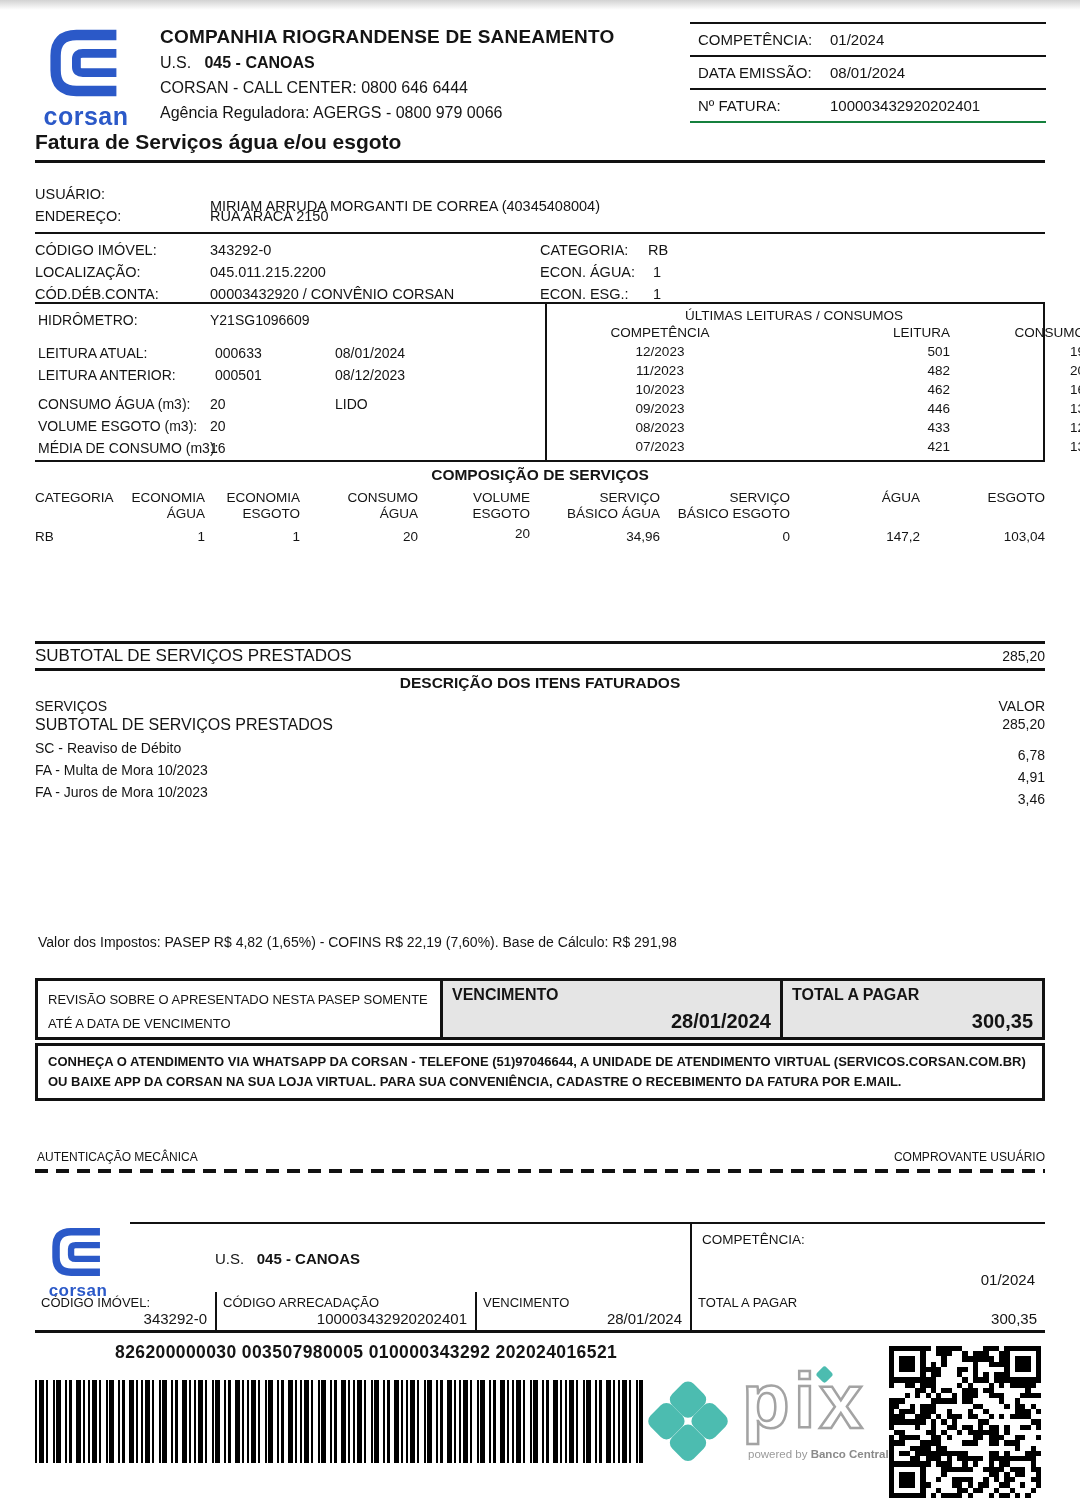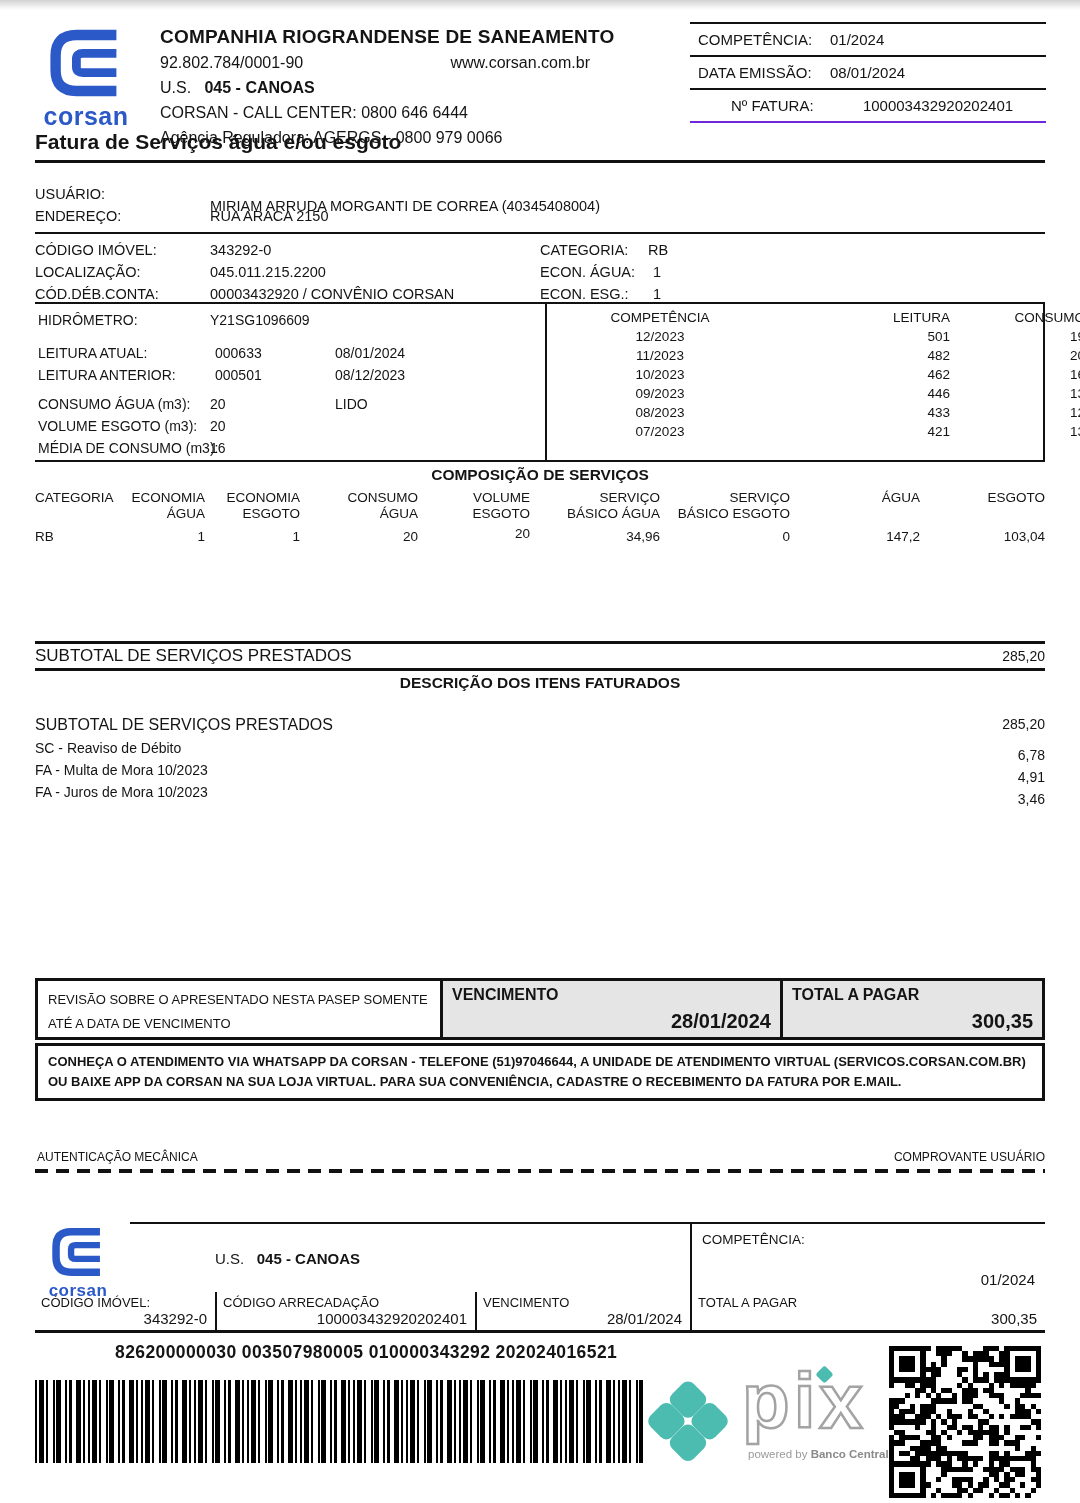--- a/index.html
+++ b/index.html
@@ -12,21 +12,21 @@
   .c{text-align:center;}
 
   
   .logo-box{position:absolute;left:37px;top:26px;width:98px;text-align:center;}
   .logo-word{color:#2b59c8;font-weight:bold;font-size:25px;letter-spacing:.5px;line-height:1;}
   .company{position:absolute;left:160px;top:22px;width:530px;font-size:16px;line-height:1.55;}
   .company-name{font-size:19px;font-weight:bold;letter-spacing:.2px;}
   .company-row{display:flex;width:430px;justify-content:space-between;}
   .meta-box{position:absolute;left:690px;top:22px;width:356px;font-size:15px;}
   .meta-row{display:flex;border-top:2px solid #111;padding:7px 0 7px 8px;align-items:center;}
-  .meta-row:last-child{border-bottom:2px solid #6d28d9;justify-content:center;}
+  .meta-row:last-child{border-bottom:2px solid #15803d;}
   .meta-label{width:132px;}
   .doc-title{position:absolute;left:35px;top:130px;font-size:21px;font-weight:bold;}
   .rule{position:absolute;left:35px;right:35px;border-top:2.5px solid #111;}
   .rule-thick{border-top-width:3px;}
 
   .lab{font-size:14.5px;}
   
   .med-box{position:absolute;left:35px;right:35px;top:302px;height:156px;
            border-top:2.5px solid #111;border-bottom:2.5px solid #111;border-right:2px solid #111;}
   .med-div{position:absolute;left:510px;top:0;bottom:0;border-left:2px solid #111;}
@@ -111,24 +111,20 @@
       <svg width="80" height="74" viewBox="0 0 100 90">
         <path d="M88 10 H38 Q12 10 12 36 V54 Q12 80 38 80 H88" fill="none" stroke="#2b59c8" stroke-width="13"></path>
         <path d="M88 33 H46 Q38 33 38 40 V50 Q38 57 46 57 H88" fill="none" stroke="#2b59c8" stroke-width="11"></path>
       </svg>
     </span>
     <div class="logo-word">corsan</div>
   </div>
 
   <div class="company">
     <div class="company-name">COMPANHIA RIOGRANDENSE DE SANEAMENTO</div>
-    <div class="company-row">
-      <span>92.802.784/0001-90</span>
-      <span>www.corsan.com.br</span>
-    </div>
     <div>
       <span>U.S.</span>&nbsp;&nbsp;
       <span class="b">045 - CANOAS</span>
     </div>
     <div>CORSAN - CALL CENTER: 0800 646 6444</div>
     <div>Agência Reguladora: AGERGS - 0800 979 0066</div>
   </div>
 
   <div class="meta-box">
     <div class="meta-row">
@@ -186,20 +182,21 @@
     <span class="row-lab" style="left:175px;top:92px;">20</span>
     <span class="row-lab" style="left:300px;top:92px;">LIDO</span>
 
     <span class="row-lab" style="left:3px;top:114px;">VOLUME ESGOTO (m3):</span>
     <span class="row-lab" style="left:175px;top:114px;">20</span>
 
     <span class="row-lab" style="left:3px;top:136px;">MÉDIA DE CONSUMO (m3):</span>
     <span class="row-lab" style="left:175px;top:136px;">16</span>
 
     <div class="ult">
+      <div class="c">ÚLTIMAS LEITURAS / CONSUMOS</div>
       <div class="ult-grid">
         <span>COMPETÊNCIA</span>
         <span>LEITURA</span>
         <span>CONSUMO</span>
       </div>
       <div class="ult-grid">
         <span>12/2023</span>
           <span>501</span>
           <span>19</span>
       </div>
@@ -281,37 +278,42 @@
     <div>147,2</div>
     <div>103,04</div>
   </div>
 
   <div class="subtotal-band">
     <span class="l">SUBTOTAL DE SERVIÇOS PRESTADOS</span>
     <span class="v">285,20</span>
   </div>
 
   <div class="abs c b" style="left:0;right:0;top:674px;font-size:15.5px;">DESCRIÇÃO DOS ITENS FATURADOS</div>
+  <div class="items-head" style="top:698px;">
+    <span>SERVIÇOS</span>
+    <span>VALOR</span>
+  </div>
   <div class="item-row" style="top:716px;font-size:16px;">
     <span>SUBTOTAL DE SERVIÇOS PRESTADOS</span>
     <span style="font-size:14px;">285,20</span>
   </div>
   <div class="item-row" style="top:740px;">
     <span>SC - Reaviso de Débito</span>
     <span style="position:relative;top:7px;">6,78</span>
   </div>
   <div class="item-row" style="top:762px;">
     <span>FA - Multa de Mora  10/2023</span>
     <span style="position:relative;top:7px;">4,91</span>
   </div>
   <div class="item-row" style="top:784px;">
     <span>FA - Juros de Mora  10/2023</span>
     <span style="position:relative;top:7px;">3,46</span>
   </div>
 
+  <div class="abs" style="left:38px;top:934px;font-size:14px;">Valor dos Impostos: PASEP R$ 4,82 (1,65%) - COFINS R$ 22,19 (7,60%). Base de Cálculo: R$ 291,98</div>
 
   <div class="pay">
     <div class="pay-c1">REVISÃO SOBRE O APRESENTADO NESTA PASEP SOMENTE ATÉ A DATA DE VENCIMENTO</div>
     <div class="pay-c2">
       <span class="pay-lab">VENCIMENTO</span>
       <span class="pay-val">28/01/2024</span>
     </div>
     <div class="pay-c3">
       <span class="pay-lab">TOTAL A PAGAR</span>
       <span class="pay-val">300,35</span>

